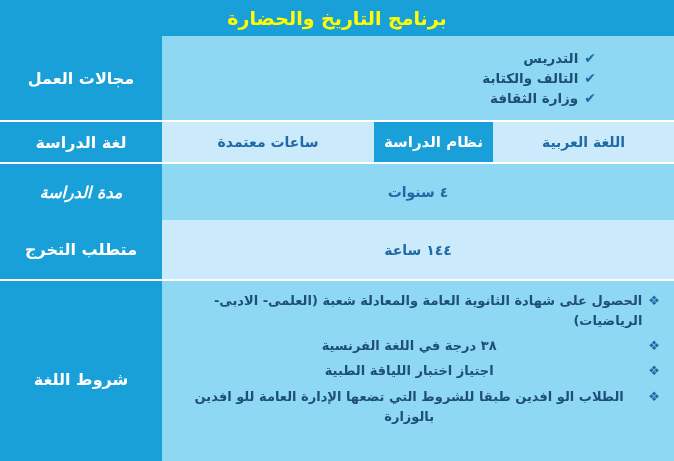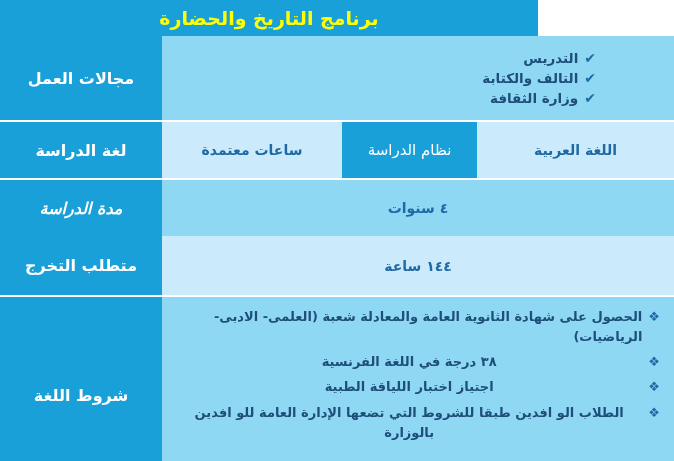--- a/index.html
+++ b/index.html
@@ -18,21 +18,21 @@
     background: #ffffff;
     overflow: hidden;
     box-sizing: border-box;
   }
 
   
   .title-banner {
     position: absolute;
     left: 0;
     top: 0;
-    width: 538px;
+    width: 674px;
     height: 36px;
     background: #19a0d8;
     display: flex;
     align-items: center;
     justify-content: center;
   }
   .title-text {
     color: #ffff00;
     font-size: 19px;
     font-weight: bold;
@@ -99,21 +99,21 @@
     font-weight: bold;
     font-size: 14px;
     color: #1f6aa5;
     padding: 6px 10px;
     direction: rtl;
   }
 
   .sublbl {
     background: #19a0d8;
     color: #ffffff;
-    font-weight: normal;
+    font-weight: bold;
     font-size: 15px;
     text-align: center;
     direction: rtl;
   }
 
   
   .rail {
     position: absolute;
     left: 0;
     top: 36px;
@@ -209,21 +209,21 @@
   }
 
   
   table.inner {
     width: 100%;
     border-collapse: collapse;
     table-layout: fixed;
     direction: rtl;
   }
   table.inner td {
-    padding: 8px;
+    padding: 0;
     border: 0;
     vertical-align: middle;
   }
 </style>
 </head>
 <body>
 
 <div class="page">
 
   <div class="title-banner">

